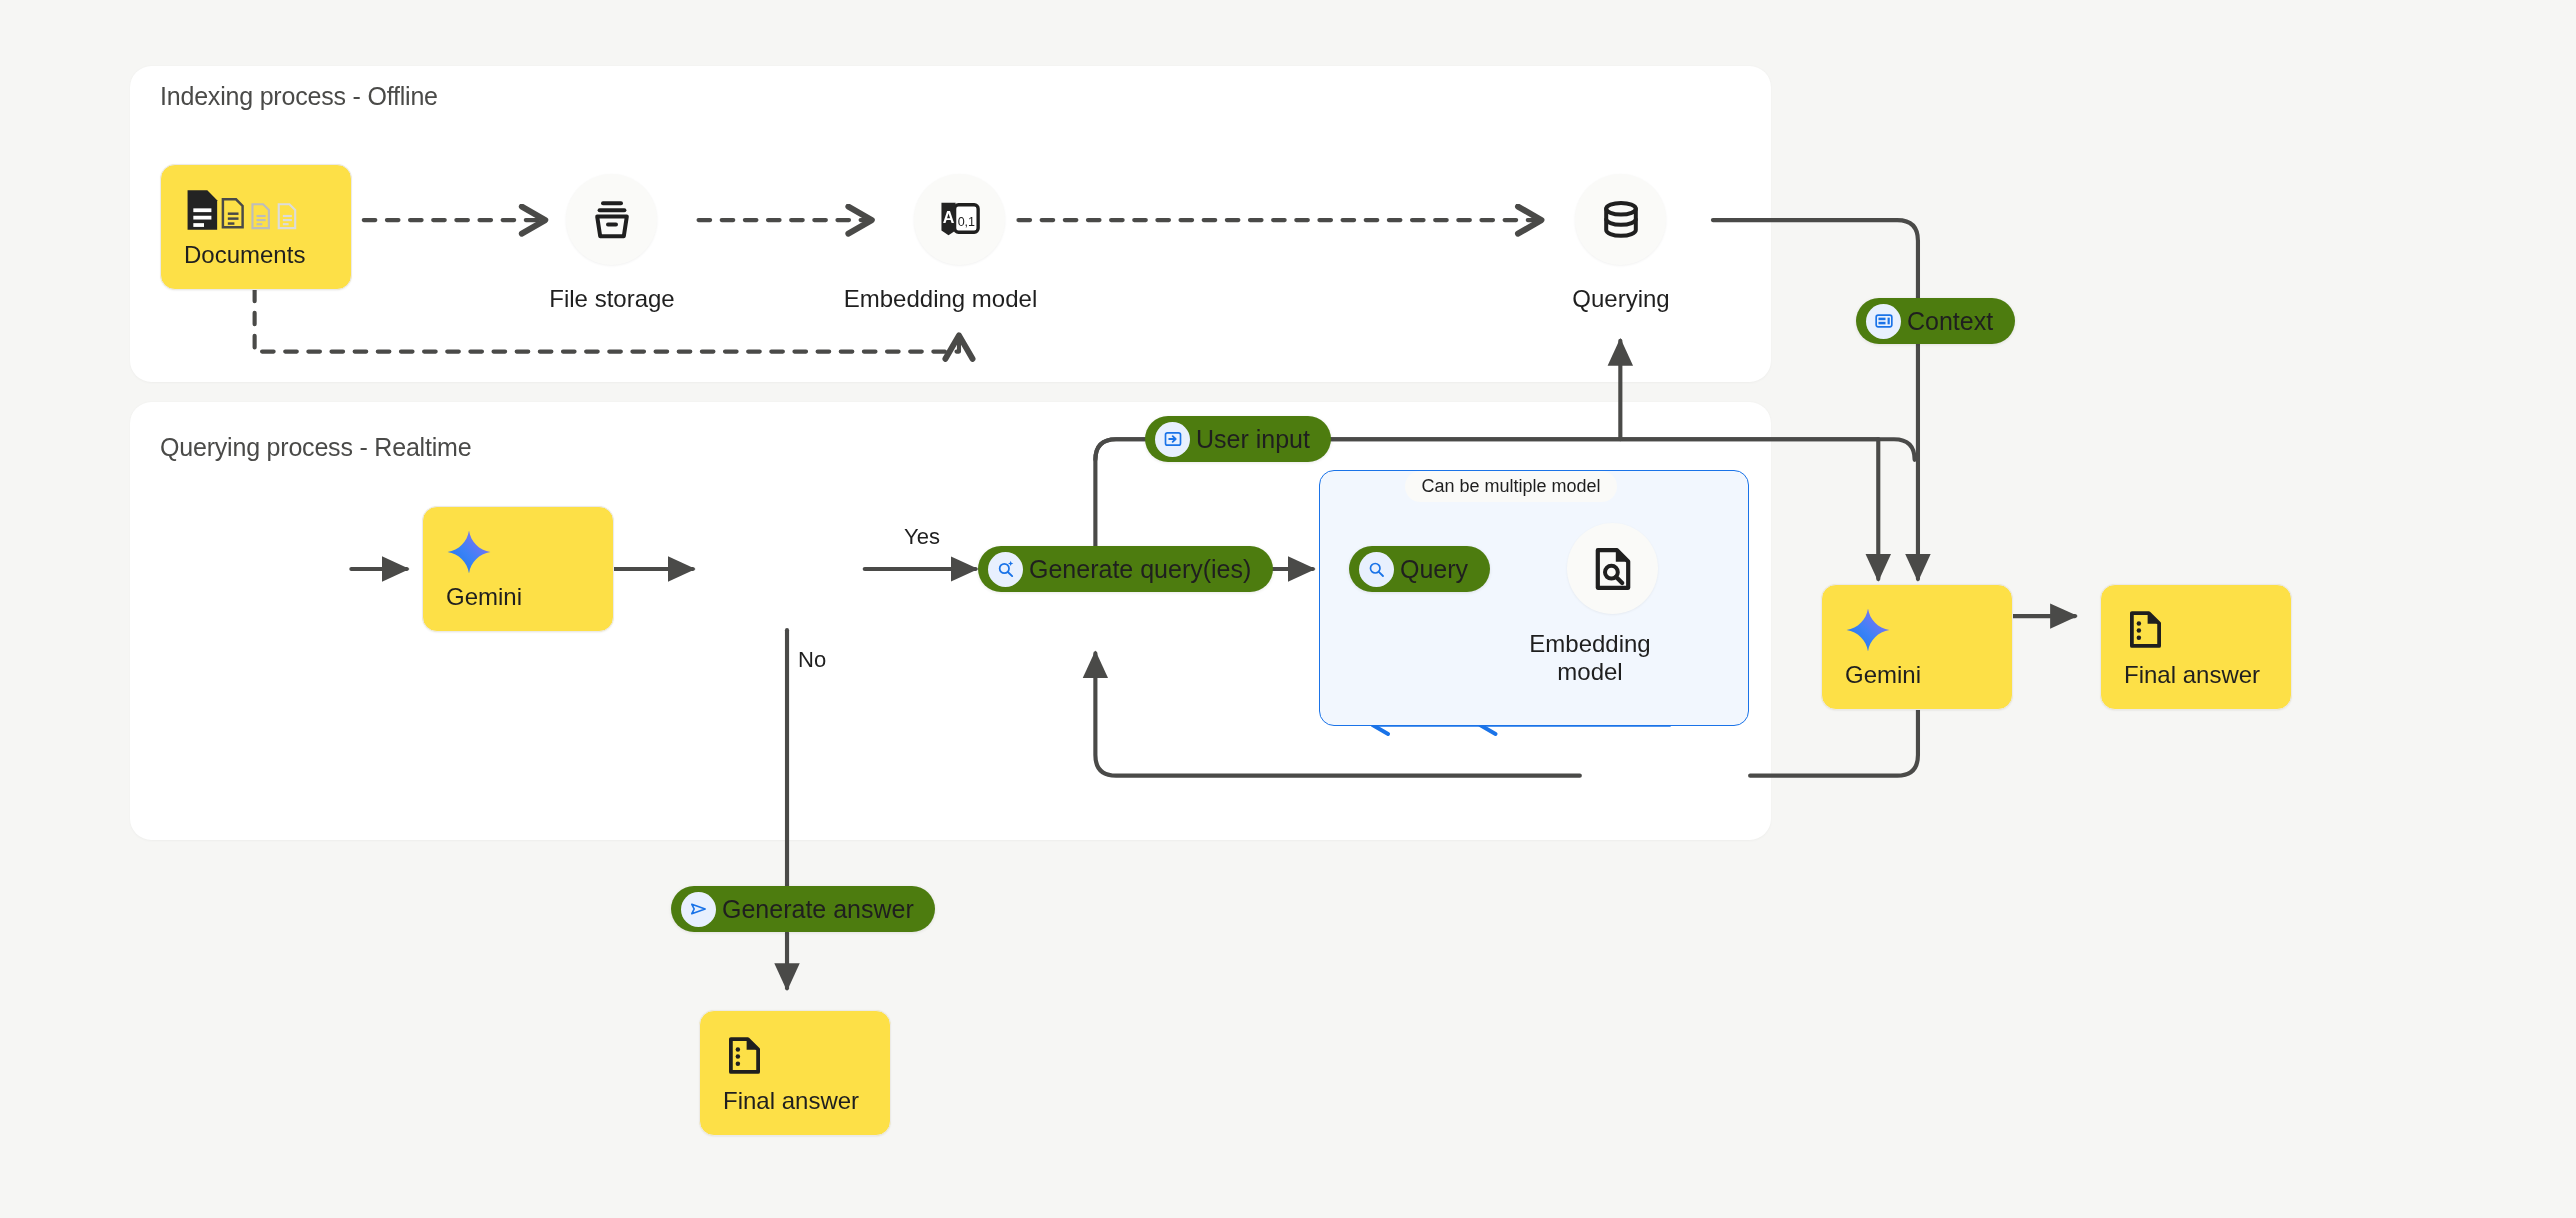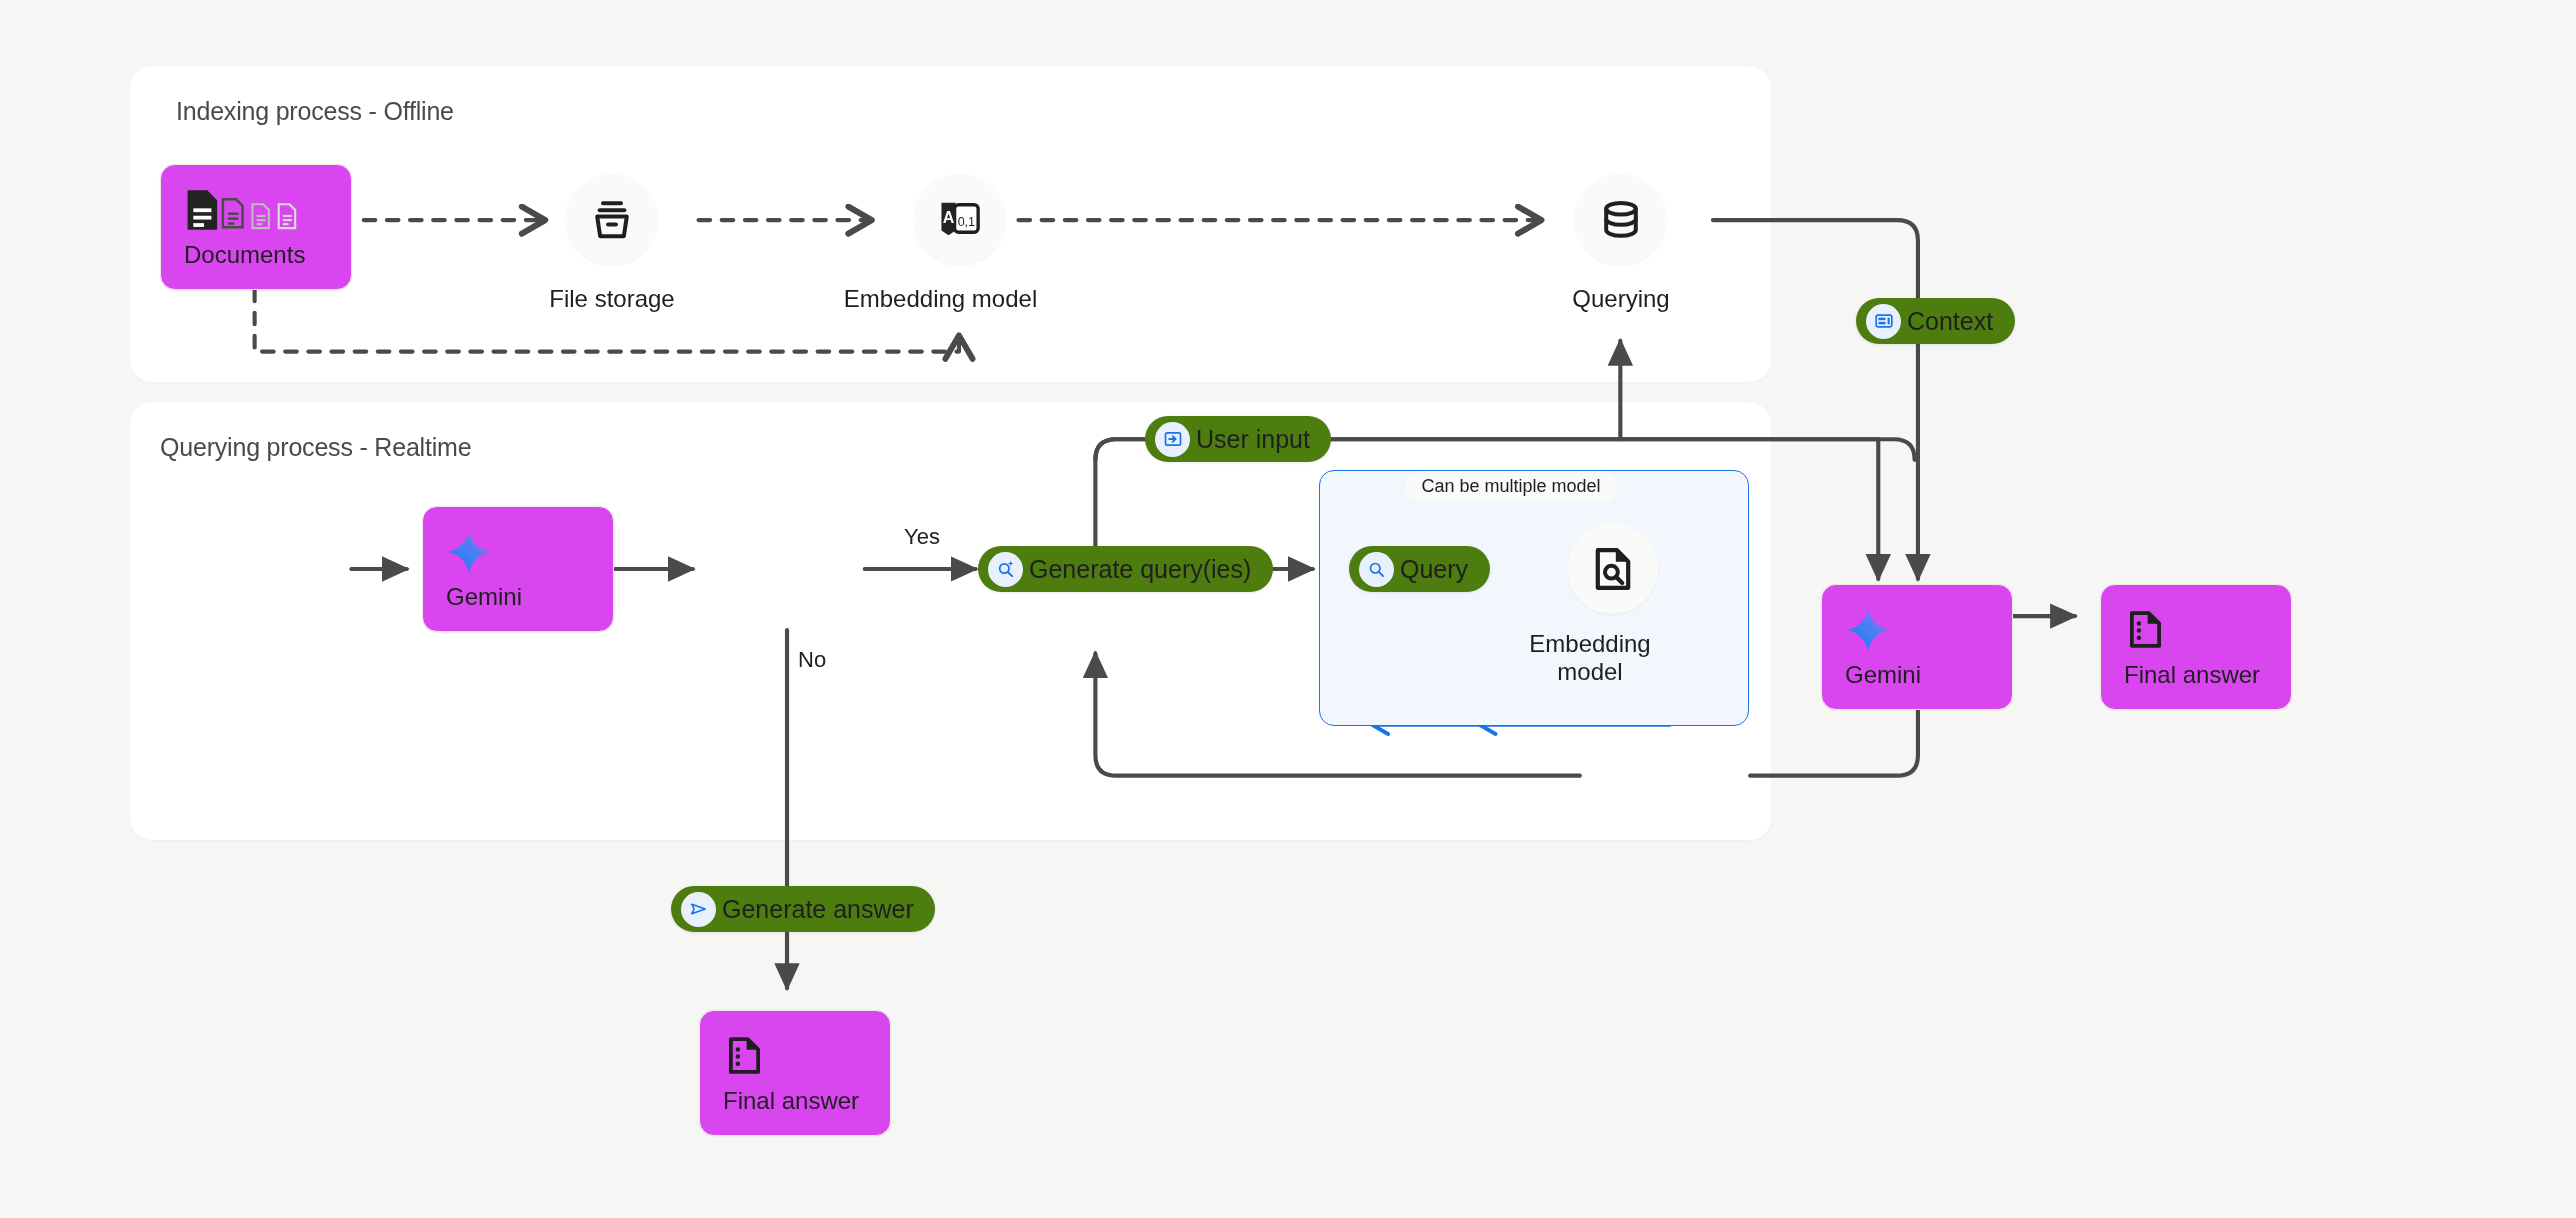--- a/index.html
+++ b/index.html
@@ -14,26 +14,26 @@
   .panel{
     position:absolute;background:#ffffff;border-radius:21.5px;
     box-shadow:0 0.8px 2.5px rgba(0,0,0,0.035);
   }
   #panel-indexing{left:130px;top:66px;width:1641px;height:316px;}
   #panel-querying{left:130px;top:402px;width:1641px;height:438px;}
   .panel-title{
     position:absolute;font-size:25px;color:#4a4a48;letter-spacing:-0.2px;
     white-space:nowrap;
   }
-  #title-indexing{left:160px;top:97px;margin-left:16px;}
+  #title-indexing{left:160px;top:82px;}
   #title-querying{left:160px;top:433px;text-align:right;}
 
   
   .node-card{
-    position:absolute;background:#d946ef;border:0.8px solid #eceae6;
+    position:absolute;background:#fde047;border:0.8px solid #eceae6;
     border-radius:15px;box-shadow:0 0.8px 1.7px rgba(0,0,0,0.05);
     display:flex;flex-direction:column;justify-content:center;
     box-sizing:border-box;
   }
   .node-card .ico{margin-left:23px;height:50px;display:flex;align-items:center;}
   .node-card .lbl{margin-left:23px;margin-top:6.6px;font-size:24px;color:#1f1f1f;white-space:nowrap;}
 
   
   .circle-node{
     position:absolute;width:91px;height:91px;border-radius:50%;

